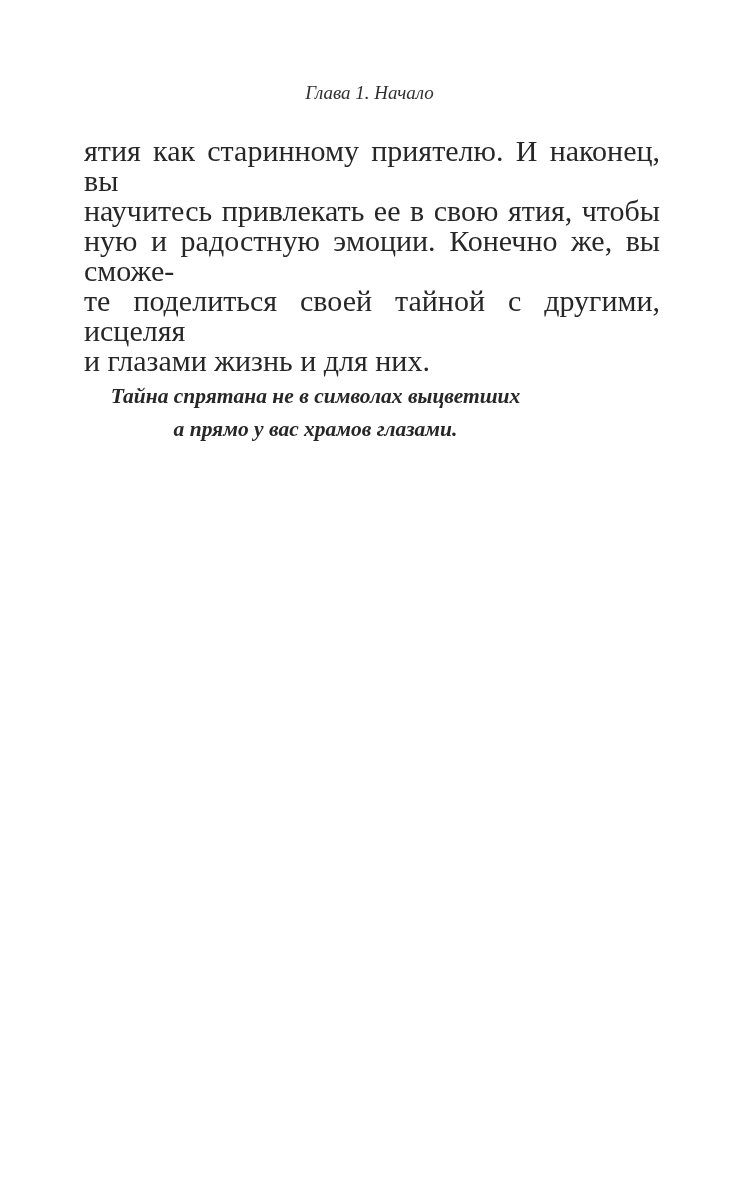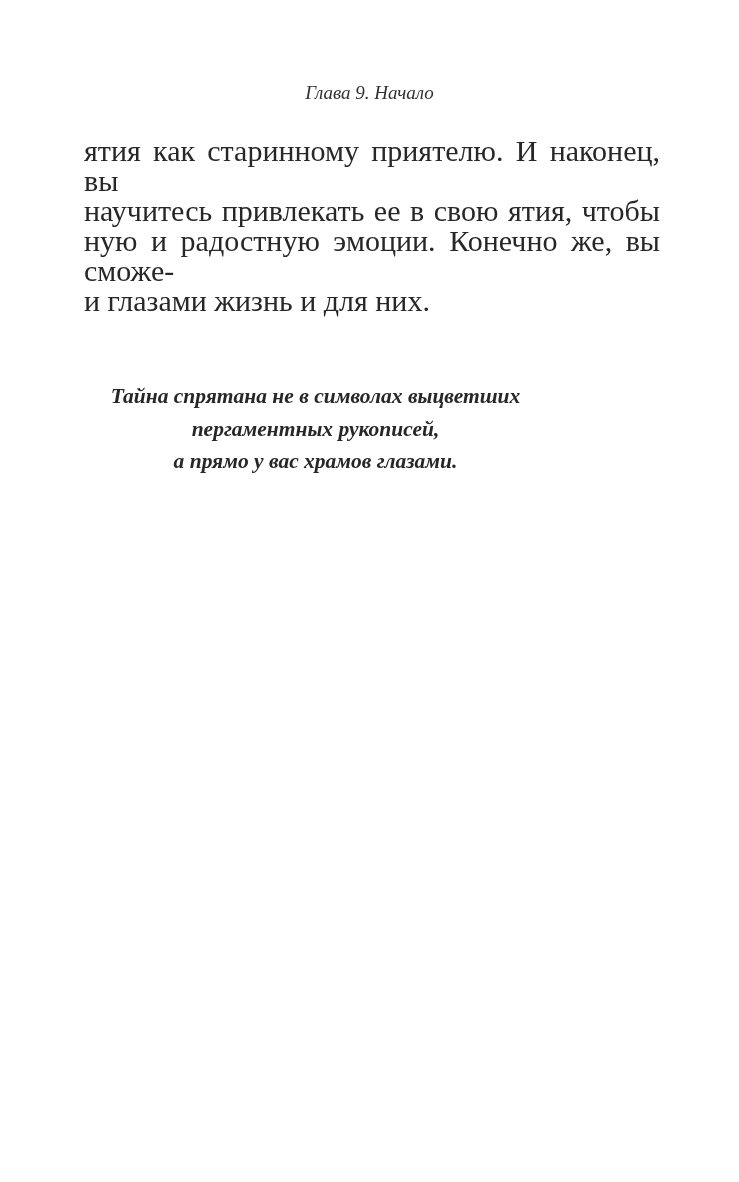--- a/index.html
+++ b/index.html
@@ -55,28 +55,28 @@
     font-size: 21.5px;
     line-height: 32.5px;
     color: #272727;
   }
 </style>
 </head>
 <body>
 
 <div class="page">
 
-  <div class="chapter-header">Глава 9. Начало</div>
+  <div class="chapter-header">Глава 1. Начало</div>
 
   <div class="paragraph">
     <div class="pline">ятия как старинному приятелю. И наконец, вы</div>
     <div class="pline">научитесь привлекать ее в свою ятия, чтобы</div>
     <div class="pline">ную и радостную эмоции. Конечно же, вы сможе-</div>
+    <div class="pline">те поделиться своей тайной с другими, исцеляя</div>
     <div class="pline last">и глазами жизнь и для них.</div>
   </div>
 
   <div class="quote">
     <div class="qline">Тайна спрятана не в символах выцветших</div>
-    <div class="qline">пергаментных рукописей,</div>
     <div class="qline">а прямо у вас храмов глазами.</div>
   </div>
 
 </div>
 
 </body></html>

